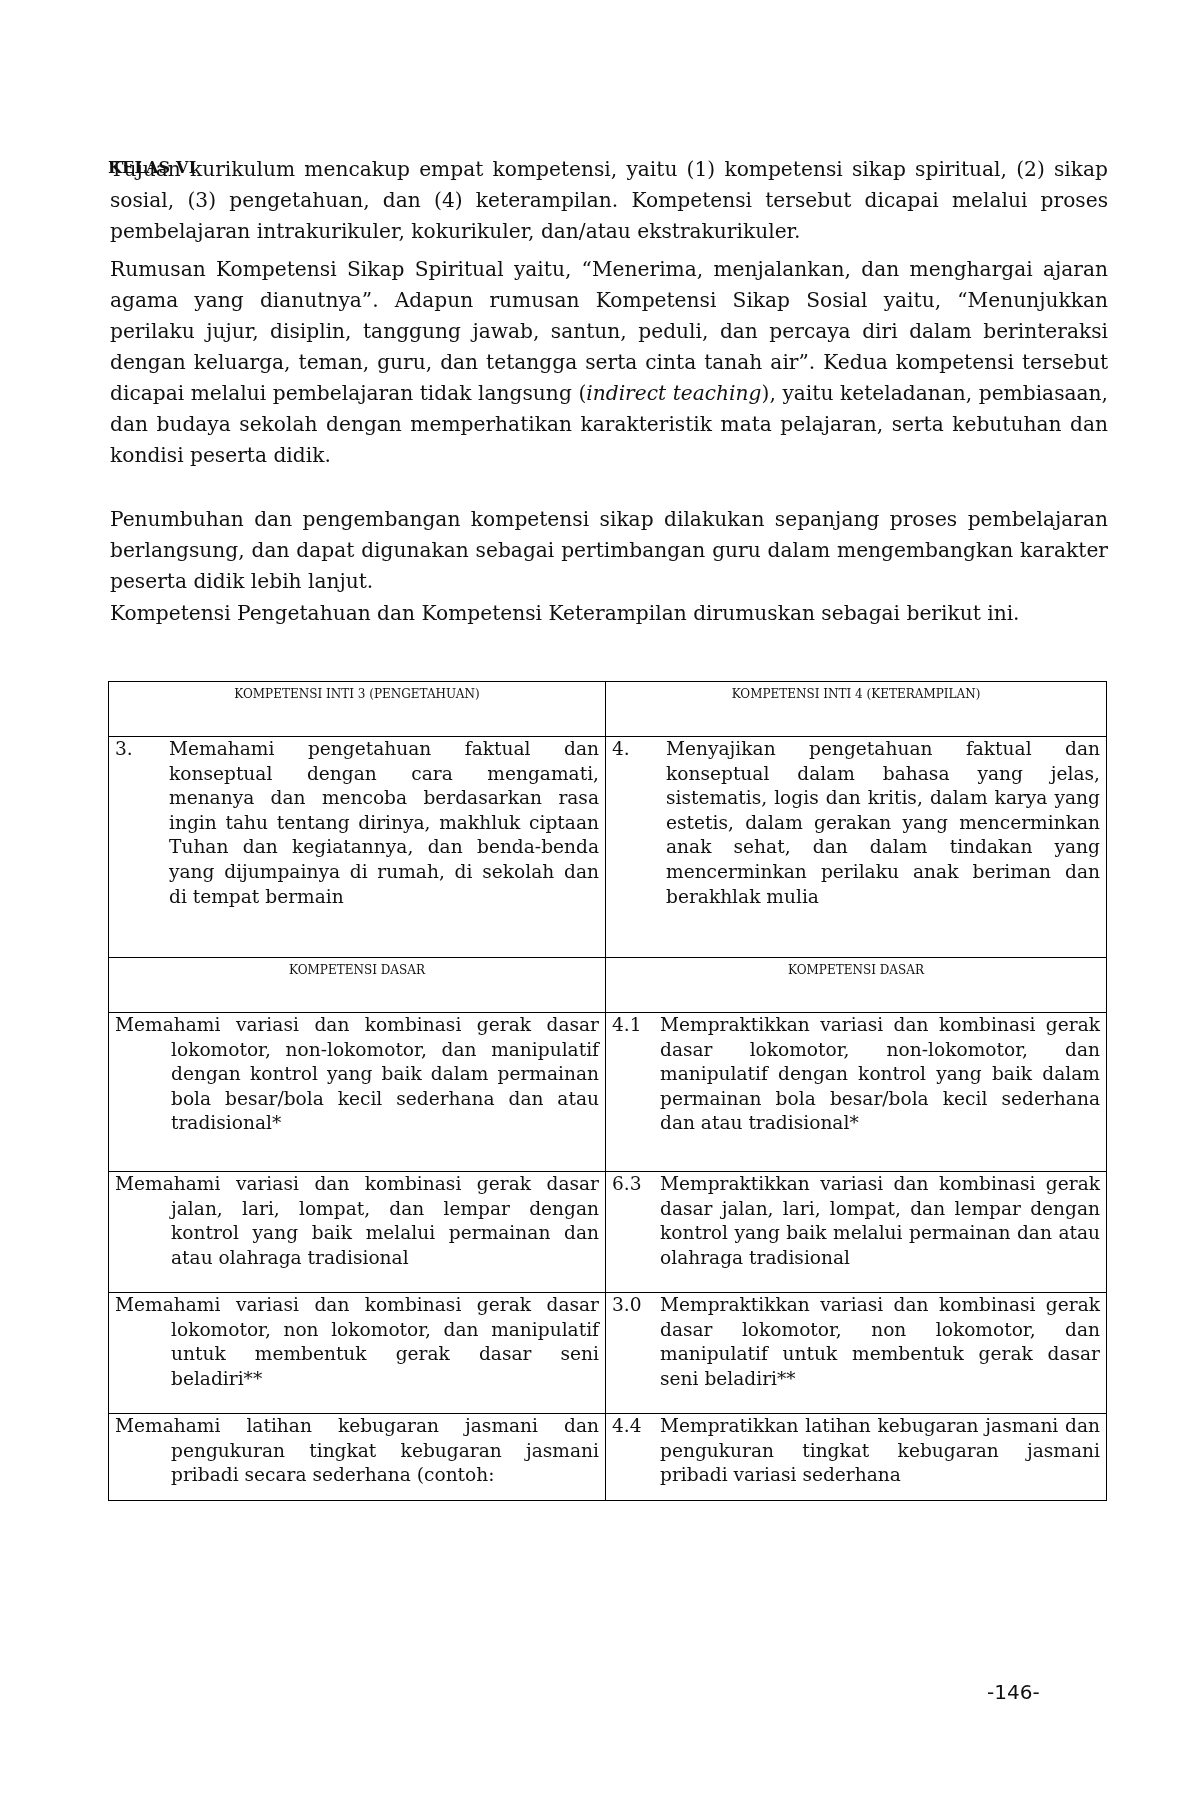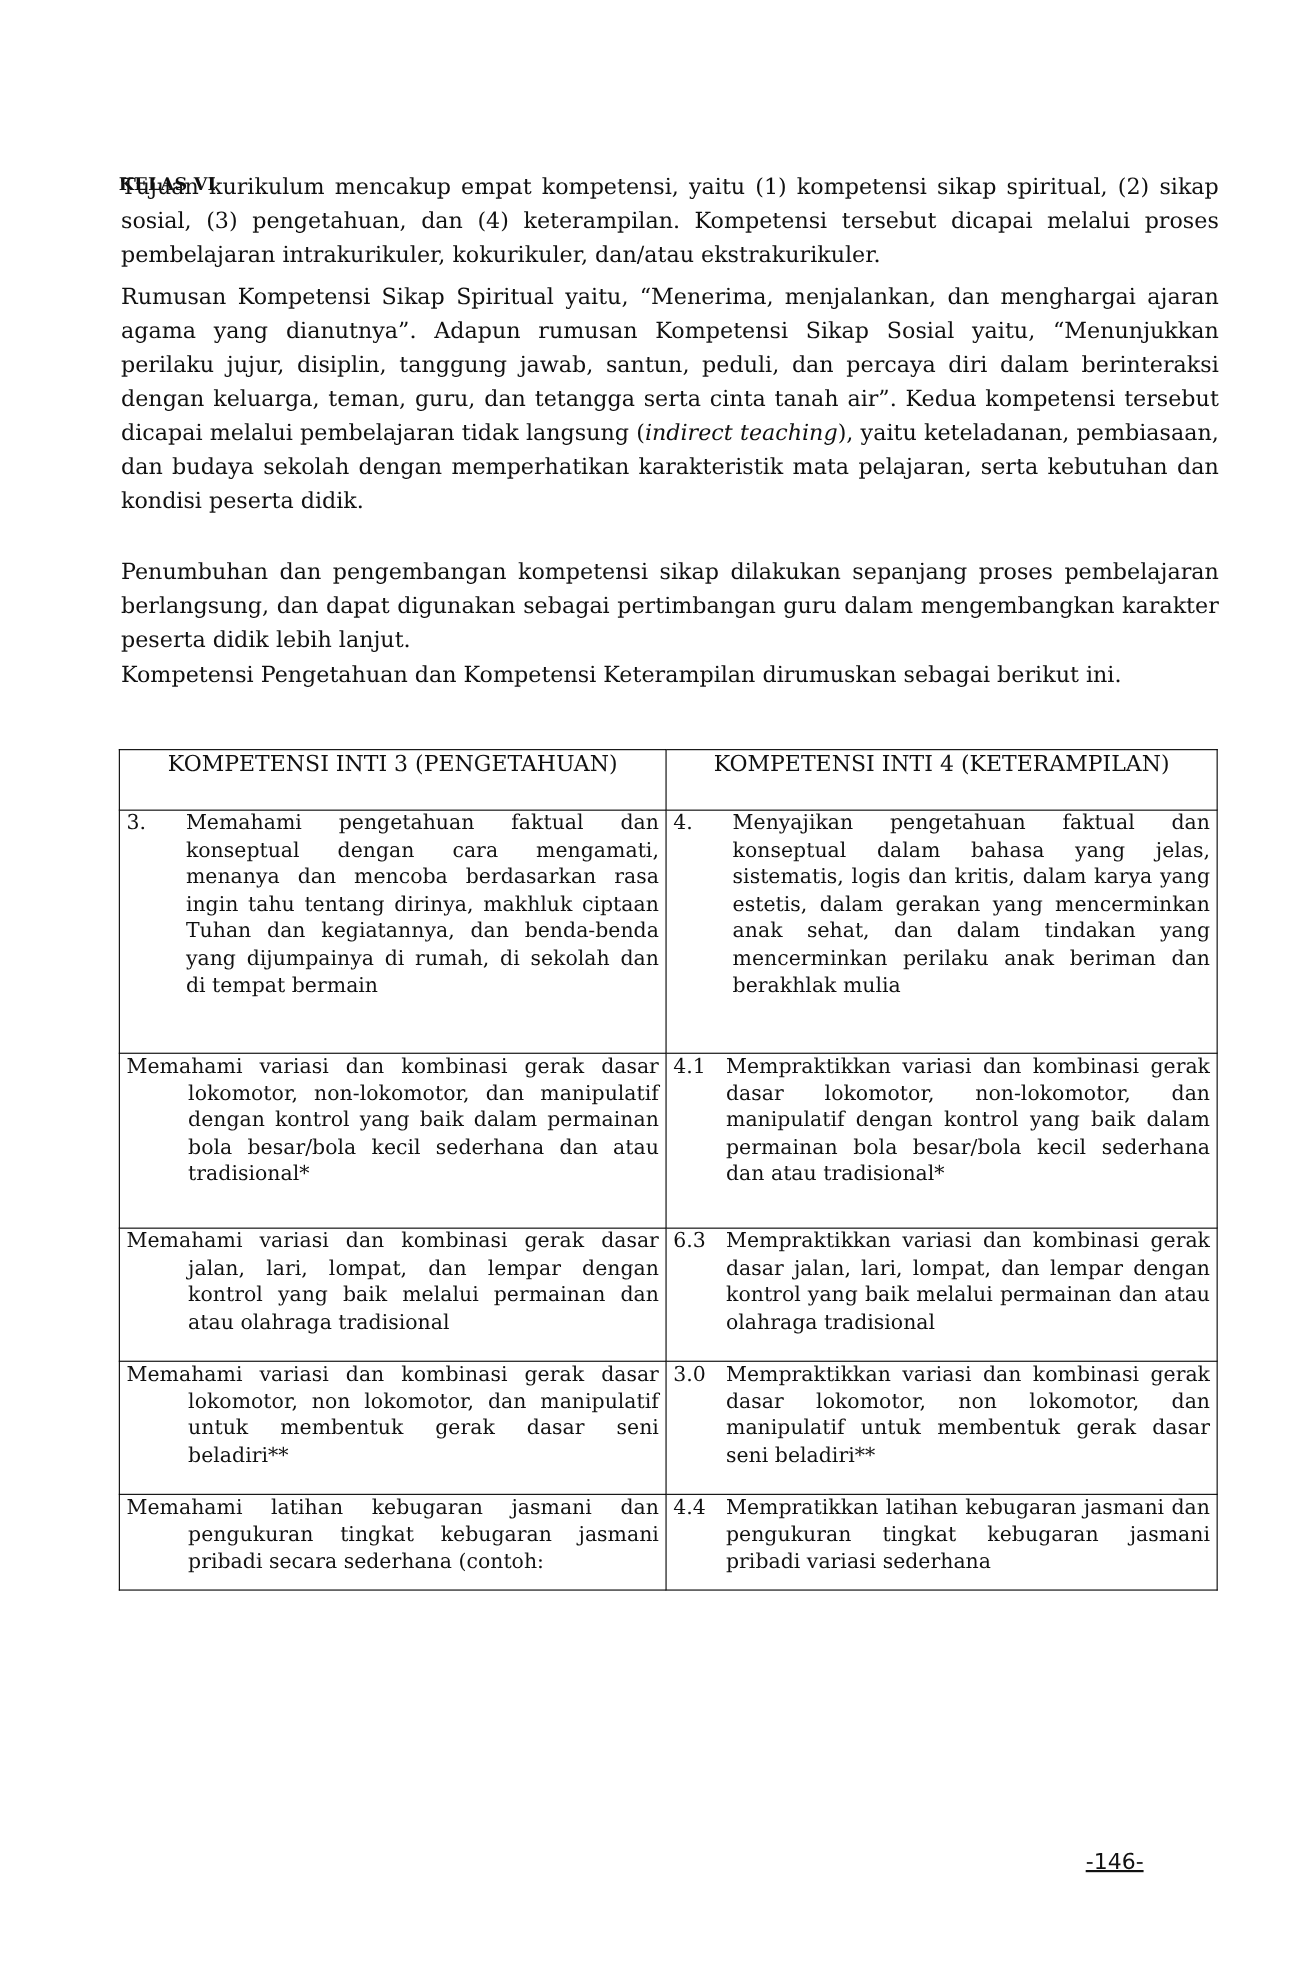--- a/index.html
+++ b/index.html
@@ -28,39 +28,39 @@
   table.kd {
     position: absolute; left: 0; top: 681px; width: 998px;
     border-collapse: collapse; table-layout: fixed;
     font-family: "DejaVu Serif", serif; font-size: 18.6px; line-height: 24.6px;
   }
   table.kd td {
     border: 1.6px solid #000; vertical-align: top; padding: 0 6px;
   }
   table.kd col.c1 { width: 497px; }
   table.kd col.c2 { width: 501px; }
-  .hdr td { text-align: center; vertical-align: middle; font-size: 20px; }
+  .hdr td { text-align: center; vertical-align: middle; font-size: 12px; }
   .hdr1 td { height: 54px; }
   .hdr2 td { height: 54px; }
   .ki td { height: 220px; padding-top: 10px; }
   .kdrow1 td { height: 158px; padding-top: 10px; }
   .kdrow2 td { height: 120px; padding-top: 10px; }
   .kdrow3 td { height: 120px; padding-top: 10px; }
   .kdrow4 td { height: 86px; padding-top: 10px; }
 
   .item { display: flex; }
   .num { flex: 0 0 auto; }
   .ki .num { width: 54px; }
   .kd-num { width: 48px; }
   .txt { flex: 1 1 auto; text-align: justify; text-align-last: left; }
   .hang { text-align: justify; text-align-last: left; padding-left: 56px; text-indent: -56px; }
 
   .pagenum {
     position: absolute; left: 987px; top: 1680px;
-    font-family: "DejaVu Sans", sans-serif; font-size: 20px; text-decoration: underline;
+    font-family: "DejaVu Sans", sans-serif; font-size: 20px;
   }
 </style>
 </head>
 <body>
 
 <div class="page">
   <div class="title">KELAS VI</div>
 
   <p class="para p1">Tujuan kurikulum mencakup empat kompetensi, yaitu (1) kompetensi sikap spiritual, (2) sikap sosial, (3) pengetahuan, dan (4) keterampilan. Kompetensi tersebut dicapai melalui proses pembelajaran intrakurikuler, kokurikuler, dan/atau ekstrakurikuler.</p>
 
@@ -86,20 +86,24 @@
           <span class="num">3.</span>
           <span class="txt">Memahami pengetahuan faktual dan konseptual dengan cara mengamati, menanya dan mencoba berdasarkan rasa ingin tahu tentang dirinya, makhluk ciptaan Tuhan dan kegiatannya, dan benda-benda yang dijumpainya di rumah, di sekolah dan di tempat bermain</span>
         </div>
       </td>
       <td>
         <div class="item">
           <span class="num">4.</span>
           <span class="txt">Menyajikan pengetahuan faktual dan konseptual dalam bahasa yang jelas, sistematis, logis dan kritis, dalam karya yang estetis, dalam gerakan yang mencerminkan anak sehat, dan dalam tindakan yang mencerminkan perilaku anak beriman dan berakhlak mulia</span>
         </div>
       </td>
+    </tr>
+    <tr class="hdr hdr2">
+      <td>KOMPETENSI DASAR</td>
+      <td>KOMPETENSI DASAR</td>
     </tr>
 
     <tr class="kdrow1">
       <td>
         <div class="hang">Memahami variasi dan kombinasi gerak dasar lokomotor, non-lokomotor, dan manipulatif dengan kontrol yang baik dalam permainan bola besar/bola kecil sederhana dan atau tradisional*</div>
       </td>
       <td>
         <div class="item">
           <span class="num kd-num">4.1</span>
           <span class="txt">Mempraktikkan variasi dan kombinasi gerak dasar lokomotor, non-lokomotor, dan manipulatif dengan kontrol yang baik dalam permainan bola besar/bola kecil sederhana dan atau tradisional*</span>

